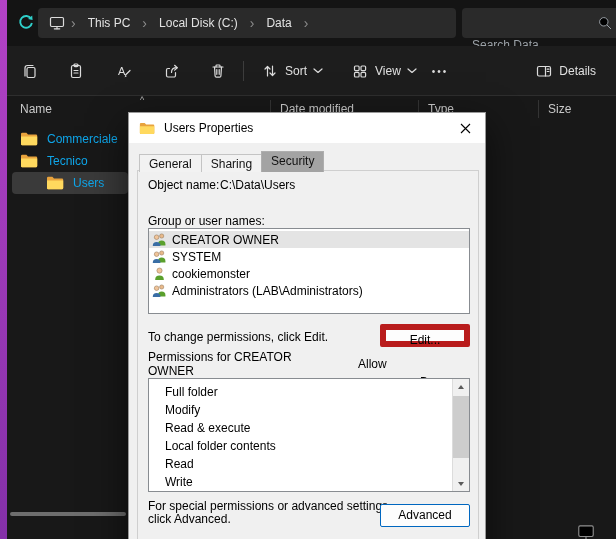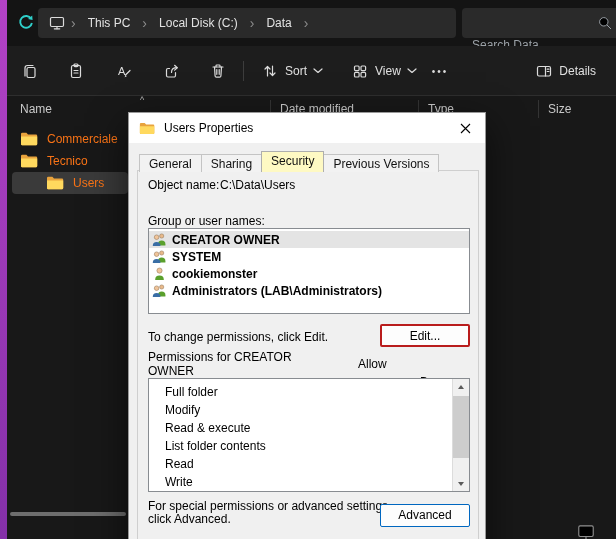--- a/index.html
+++ b/index.html
@@ -52,55 +52,55 @@
 
   
   .headers { position:absolute; left:7px; top:96px; width:609px; height:26px; color:#c9c9c9; }
   .col { position:absolute; top:6px; white-space:nowrap; }
   .caret { position:absolute; left:133px; top:-1px; font-size:9px; color:#b8b8b8; }
   .colsep { position:absolute; top:4px; width:1px; height:18px; background:#343434; }
 
   
   .filelist { position:absolute; left:7px; top:122px; width:609px; height:120px; }
   .frow { position:absolute; left:5px; width:116px; height:22px; display:flex; align-items:center;
-          gap:9px; padding-left:8px; border-radius:4px; color:#f97316; white-space:nowrap; }
+          gap:9px; padding-left:8px; border-radius:4px; color:#0ea5e9; white-space:nowrap; }
   .frow.selected { background:#3a3a3a;padding-left:34px; }
 
   .hscroll { position:absolute; left:10px; top:512px; width:116px; height:4px;
              background:#6e6e6e; border-radius:2px; }
   .statusicon { position:absolute; left:576px; top:523px; }
 
   
   .dialog { position:absolute; left:128px; top:112px; width:358px; height:470px; z-index:10;
             background:#f0f0f0; border:1px solid #999; color:#000;
             box-shadow:0 14px 36px rgba(0,0,0,.6); }
   .dlg-title { position:absolute; left:0; top:0; width:100%; height:30px; background:#fff;
                display:flex; align-items:center; padding:0 10px; gap:9px; }
   .dlg-close { position:absolute; right:7px; top:4px; width:26px; height:22px;
                display:flex; align-items:center; justify-content:center; }
   .dlg-close path { stroke:#000; stroke-width:1.1; fill:none; }
 
   .tabs { position:absolute; left:10px; top:38px; display:flex; }
   .tab { height:18px; margin-top:3px; padding:2px 9px 0; border:1px solid #c4c4c4;
          border-bottom:none; background:#f2f2f2; color:#111; margin-right:-1px;
          white-space:nowrap; z-index:2; }
-  .tab.active { height:21px; margin-top:0; background:#fef9c3;
+  .tab.active { height:21px; margin-top:0; background:#a3a3a3;
                 border:1px solid #aeaeae; border-bottom:none; z-index:3; }
 
   .pane { position:absolute; left:8px; top:57px; width:342px; height:520px;
           border:1px solid #cfcfcf; background:#f0f0f0; }
   .lbl { position:absolute; white-space:nowrap; }
 
   .userlist { position:absolute; left:10px; top:57px; width:322px; height:86px;
-              background:#fff; border:1px solid #888c91; padding-top:2px;font-weight:bold; }
+              background:#fff; border:1px solid #888c91; padding-top:2px; }
   .user-row { height:17px; display:flex; align-items:center; gap:5px; padding-left:3px;
               white-space:nowrap; }
   .user-row.selected { background:#e4e4e4; }
 
-  .btn { position:absolute; width:90px; height:23px; background:#fdfdfd; border:2px solid #b91c1c;
+  .btn { position:absolute; width:90px; height:23px; background:#fdfdfd; border:6px solid #b91c1c;
          border-radius:2px; font-size:12px; color:#000; text-align:center; line-height:21px; }
   .btn.advanced { border:1px solid #0067c0; }
 
   .permfor { position:absolute; width:180px; line-height:14px; }
   .permlist { position:absolute; left:10px; top:207px; width:322px; height:114px;
               background:#fff; border:1px solid #888c91; padding-top:4px; overflow:hidden; }
   .perm-row { height:18px; line-height:18px; padding-left:16px; white-space:nowrap; }
 
   .vscroll { position:absolute; right:0; top:0; bottom:0; width:17px; background:#f0f0f0;
              border-left:1px solid #dcdcdc; }
@@ -284,21 +284,20 @@
         <svg width="11" height="11" viewBox="0 0 11 11">
           <path d="M1 1 L10 10 M10 1 L1 10"></path>
         </svg>
       </button>
     </div>
 
     <div class="tabs">
       <span class="tab">General</span>
       <span class="tab">Sharing</span>
       <span class="tab active">Security</span>
-      <span class="tab">Previous Versions</span>
     </div>
 
     <div class="pane">
       <span class="lbl" style="left:10px;top:7px">Object name:</span>
       <span class="lbl" style="left:82px;top:7px">C:\Data\Users</span>
 
       <span class="lbl" style="left:10px;top:43px">Group or user names:</span>
 
       <div class="userlist">
         <div class="user-row selected">
@@ -344,21 +343,21 @@
         <div>Permissions for CREATOR</div>
         <div>OWNER</div>
       </div>
       <span class="lbl" style="left:220px;top:186px">Allow</span>
       <span class="lbl" style="left:282px;top:204px">Deny</span>
 
       <div class="permlist">
         <div class="perm-row">Full folder</div>
         <div class="perm-row">Modify</div>
         <div class="perm-row">Read &amp; execute</div>
-        <div class="perm-row">List folder contents</div>
+        <div class="perm-row">Local folder contents</div>
         <div class="perm-row">Read</div>
         <div class="perm-row">Write</div>
         <div class="vscroll">
           <div class="sb-btn top">
               <span class="sb-up"></span>
             </div>
           <div class="sb-thumb"></div>
           <div class="sb-btn bottom">
               <span class="sb-down"></span>
             </div>

